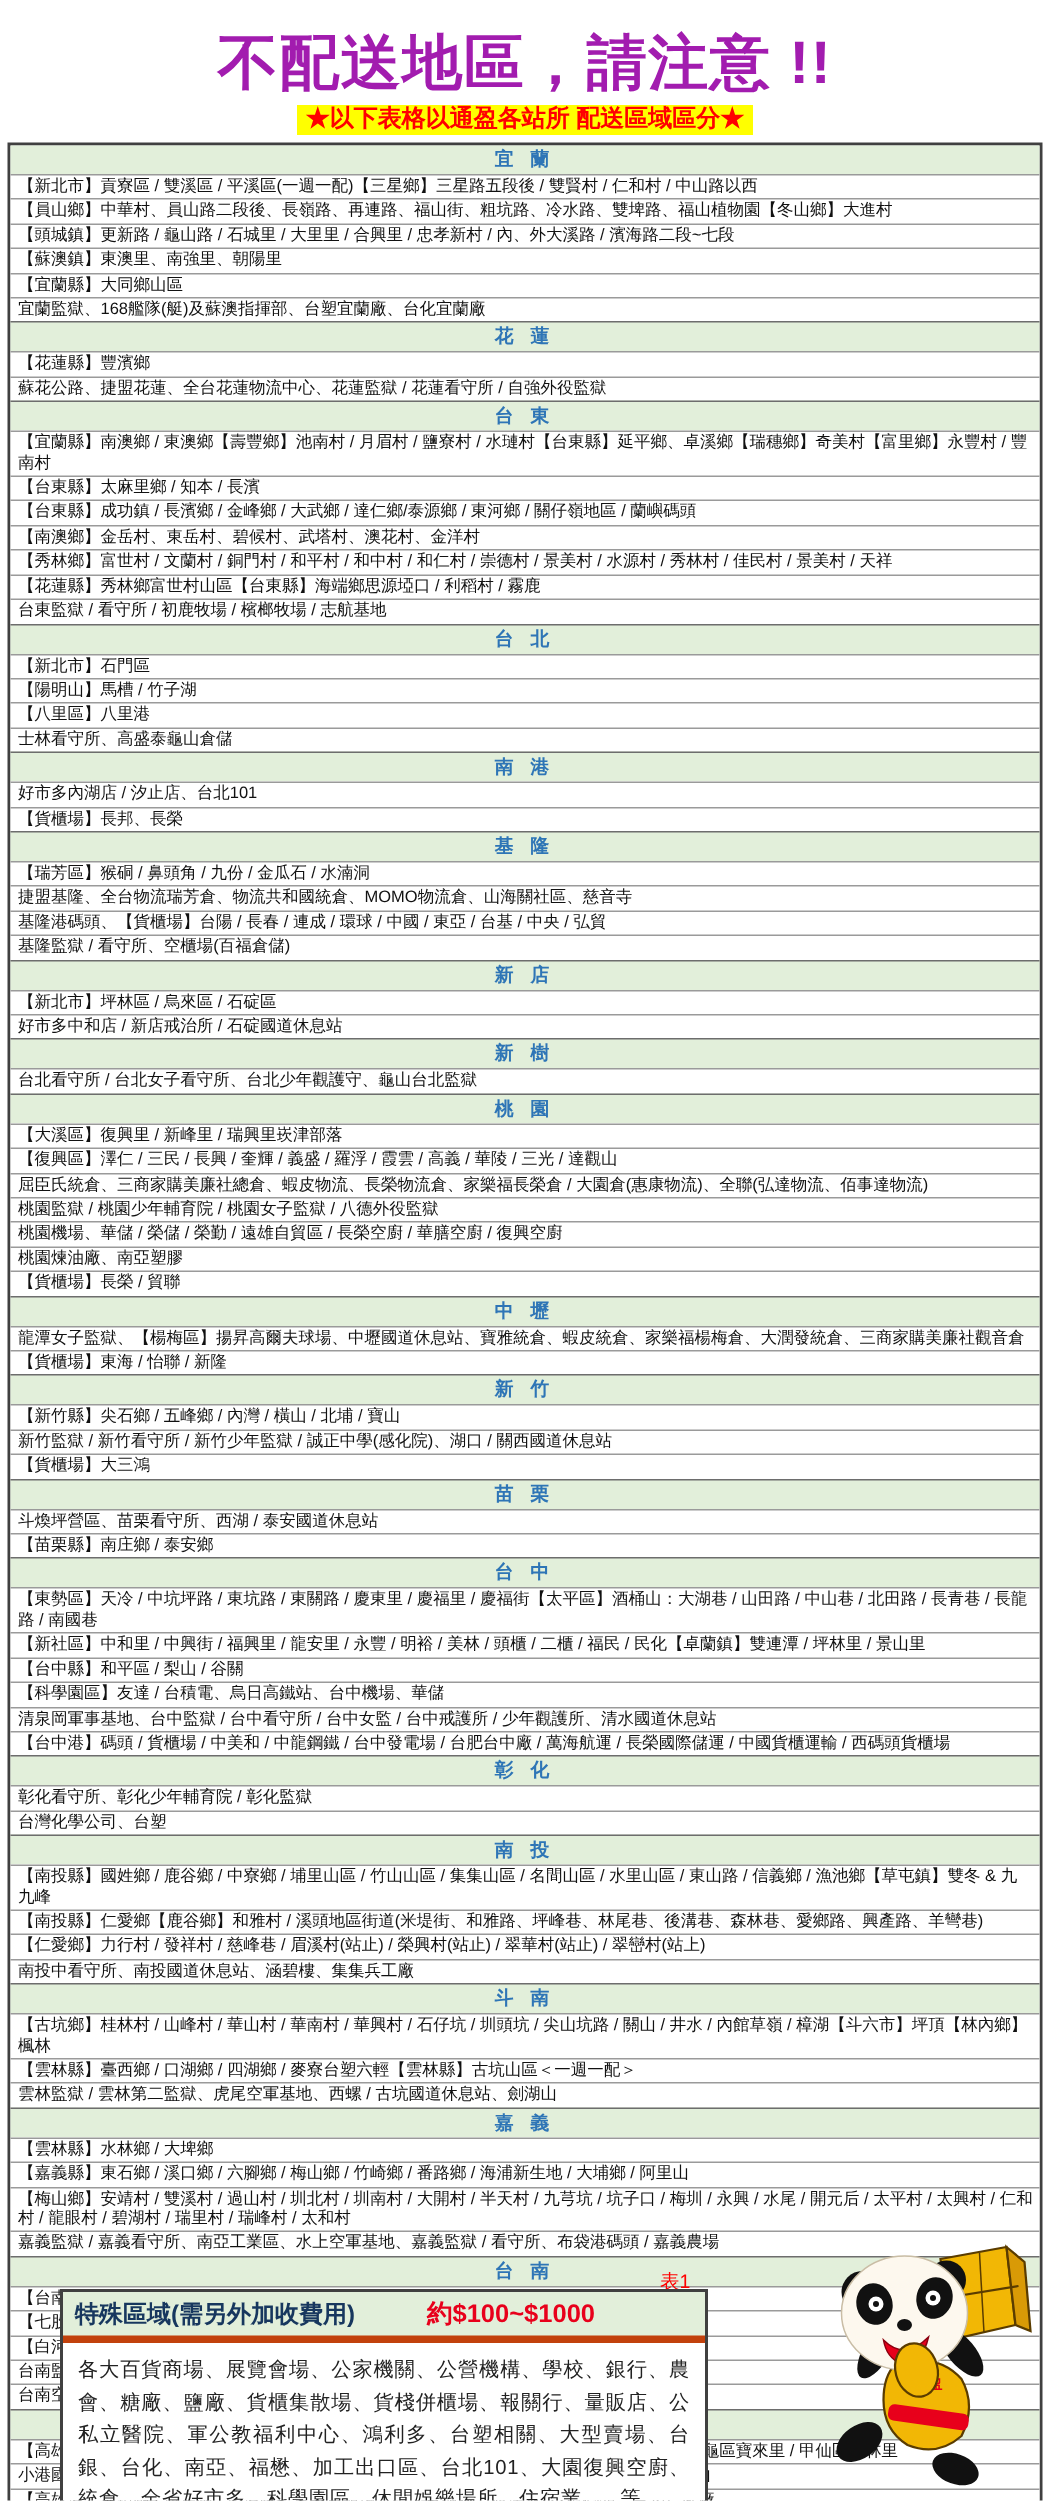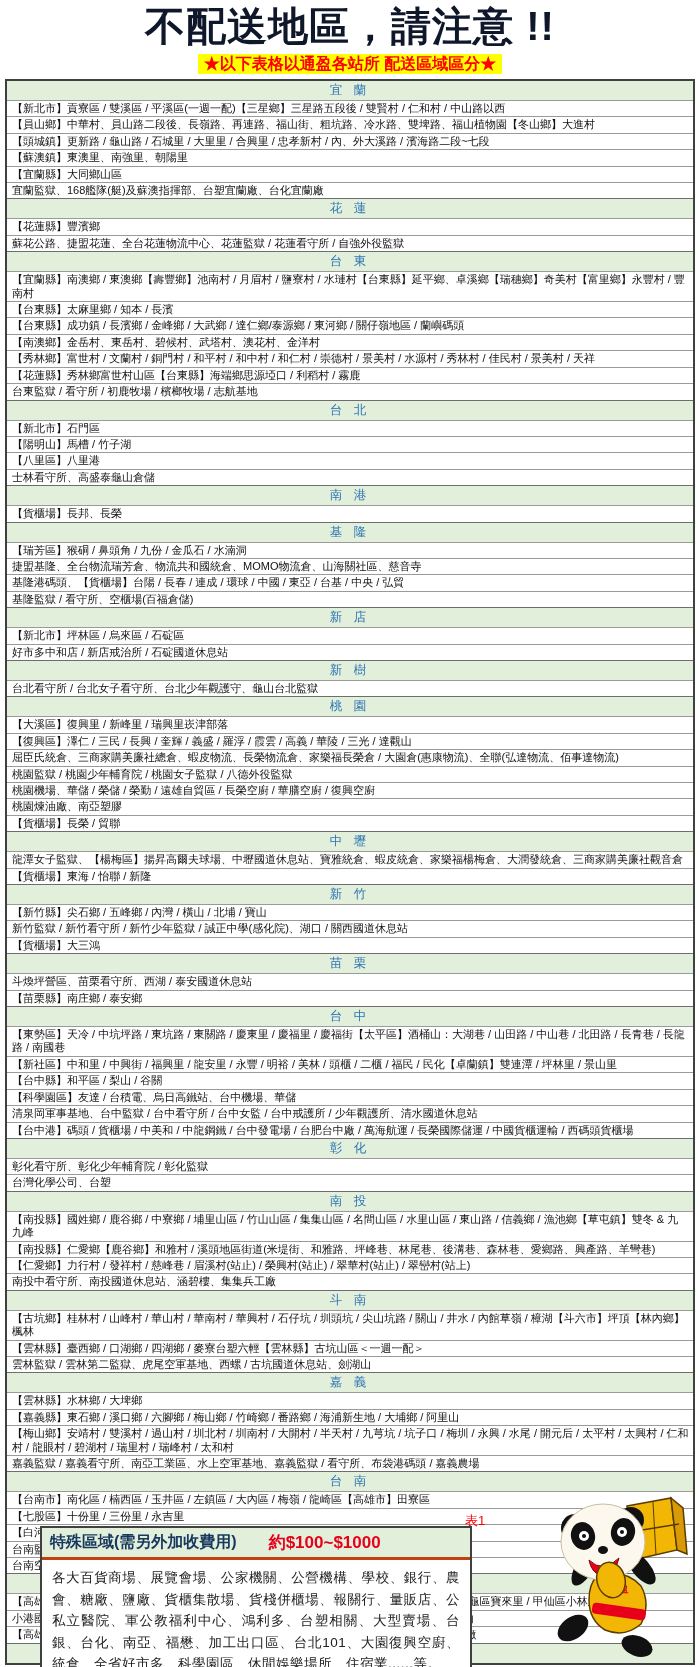--- a/index.html
+++ b/index.html
@@ -1,55 +1,55 @@
 <!DOCTYPE html>
 <html><head>
 <meta charset="utf-8">
 <style>
   * { margin:0; padding:0; box-sizing:border-box; }
   html,body { width:700px; background:#fff; font-family:"Liberation Sans", sans-serif; }
   body { height:1667px; overflow:hidden; position:relative; }
 
   .page-title {
-    text-align:center; color:#0f172a; font-weight:900;
-    font-size:40px; letter-spacing:1px; padding-top:4px; line-height:1.1;
+    text-align:center; color:#a21caf; font-weight:900;
+    font-size:40px; letter-spacing:1px; padding-top:20px; line-height:1.1;
   }
   .subtitle-wrap { text-align:center; margin:6px 0 5px;border-radius:10px; }
   .subtitle {
     display:inline-block; background:#ffff00; color:#ff0000;
     font-weight:bold; font-size:16px; padding:0 6px; line-height:1.25;
   }
 
   .delivery-table {
     margin:0 5px; border:2px solid #404040; border-top:2px solid #404040;
   }
   .sec-header {
-    background:#e2efda; color:#2e75b6; font-weight:normal; text-align:center;
+    background:#e2efda; color:#2e75b6; font-weight:bold; text-align:center;
     font-size:12.5px; letter-spacing:4px; padding:1px 0;
     border-top:1px solid #6d6d6d;
   }
   .row {
     background:#fff; color:#111; font-size:11px; line-height:1.22;
     padding:1px 4px 1px 5px; border-top:1px solid #9a9a9a;
     white-space:normal;
   }
   .delivery-table > div:first-child { border-top:none; }
 
   .table1-label {
-    position:absolute; left:465px; top:1512px;
+    position:absolute; left:440px; top:1512px;
     color:#ff0000; font-size:13px;
   }
 
   .special-box {
     position:absolute; left:40px; top:1526px; width:432px;
     border:2px solid #404040; background:#fff;
   }
   .special-box .box-header {
-    background:#e2efda; border-bottom:3px solid #c2410c;
-    padding:3px 8px; display:flex; align-items:center; gap:4px;
+    background:#e2efda; border-bottom:5px solid #c2410c;
+    padding:3px 8px; display:flex; align-items:flex-end; gap:20px;
   }
   .special-box .box-title { color:#17375e; font-weight:bold; font-size:16px; }
   .special-box .box-price { color:#e8001b; font-weight:bold; font-size:17px;margin-left:28px; }
   .special-box .box-body {
     padding:7px 10px 9px; font-size:13.5px; line-height:1.6; color:#222;
     letter-spacing:0.5px; text-align:justify;
   }
 
   .mascot { position:absolute; left:545px; top:1488px; width:150px; height:172px; }
 </style>
@@ -80,20 +80,21 @@
     <div class="row">【南澳鄉】金岳村、東岳村、碧候村、武塔村、澳花村、金洋村</div>
     <div class="row">【秀林鄉】富世村 / 文蘭村 / 銅門村 / 和平村 / 和中村 / 和仁村 / 崇德村 / 景美村 / 水源村 / 秀林村 / 佳民村 / 景美村 / 天祥</div>
     <div class="row">【花蓮縣】秀林鄉富世村山區【台東縣】海端鄉思源埡口 / 利稻村 / 霧鹿</div>
     <div class="row">台東監獄 / 看守所 / 初鹿牧場 / 檳榔牧場 / 志航基地</div>
     <div class="sec-header">台 北</div>
     <div class="row">【新北市】石門區</div>
     <div class="row">【陽明山】馬槽 / 竹子湖</div>
     <div class="row">【八里區】八里港</div>
     <div class="row">士林看守所、高盛泰龜山倉儲</div>
     <div class="sec-header">南 港</div>
+    <div class="row">好市多內湖店 / 汐止店、台北101</div>
     <div class="row">【貨櫃場】長邦、長榮</div>
     <div class="sec-header">基 隆</div>
     <div class="row">【瑞芳區】猴硐 / 鼻頭角 / 九份 / 金瓜石 / 水湳洞</div>
     <div class="row">捷盟基隆、全台物流瑞芳倉、物流共和國統倉、MOMO物流倉、山海關社區、慈音寺</div>
     <div class="row">基隆港碼頭、【貨櫃場】台陽 / 長春 / 連成 / 環球 / 中國 / 東亞 / 台基 / 中央 / 弘貿</div>
     <div class="row">基隆監獄 / 看守所、空櫃場(百福倉儲)</div>
     <div class="sec-header">新 店</div>
     <div class="row">【新北市】坪林區 / 烏來區 / 石碇區</div>
     <div class="row">好市多中和店 / 新店戒治所 / 石碇國道休息站</div>
     <div class="sec-header">新 樹</div>

